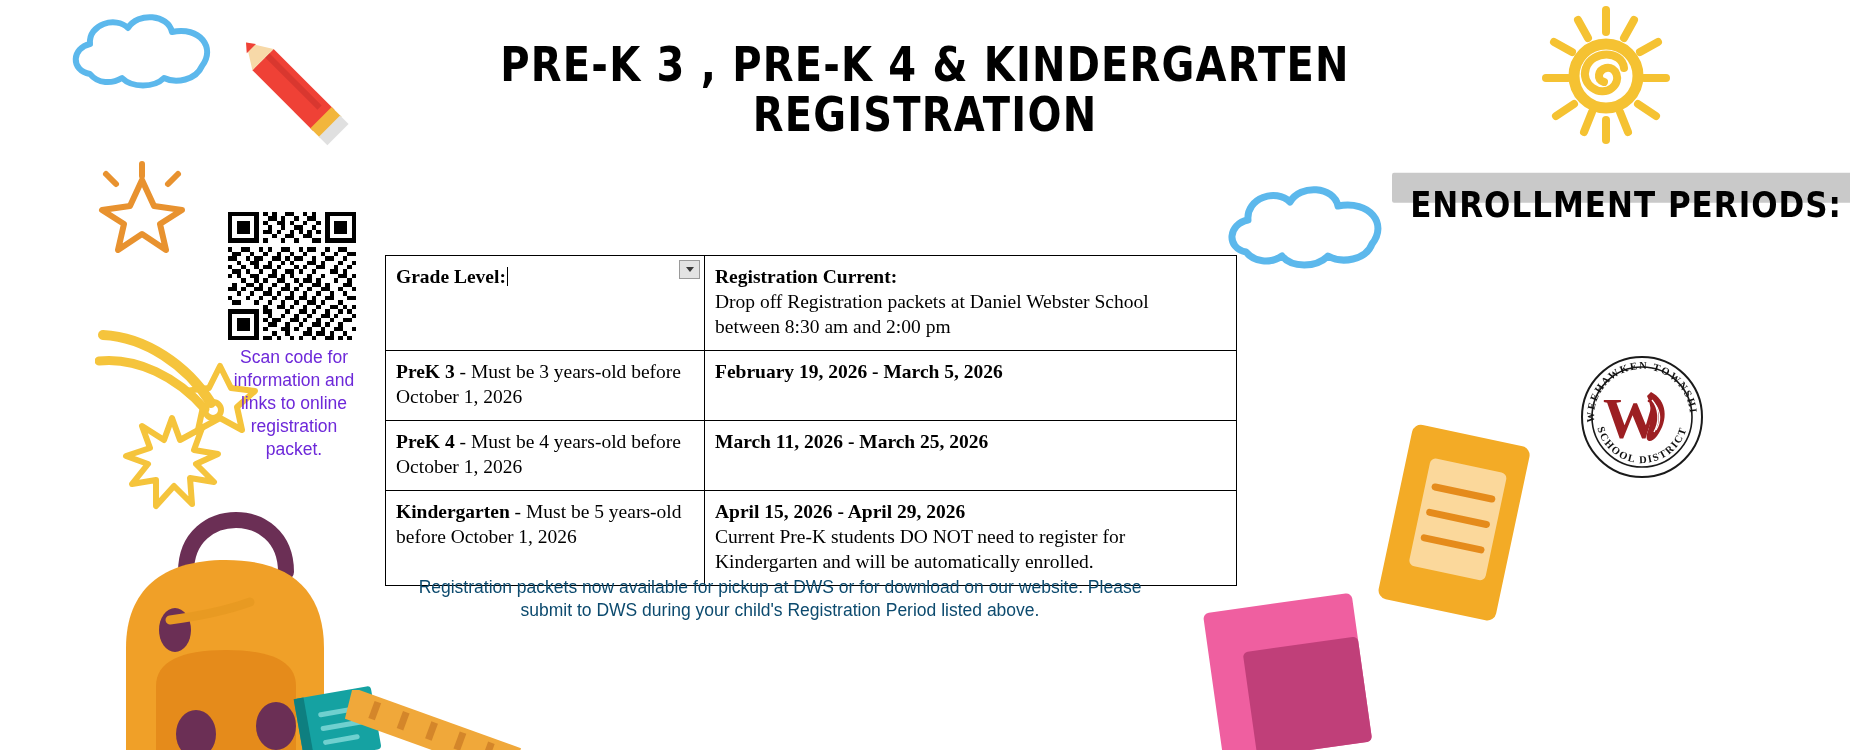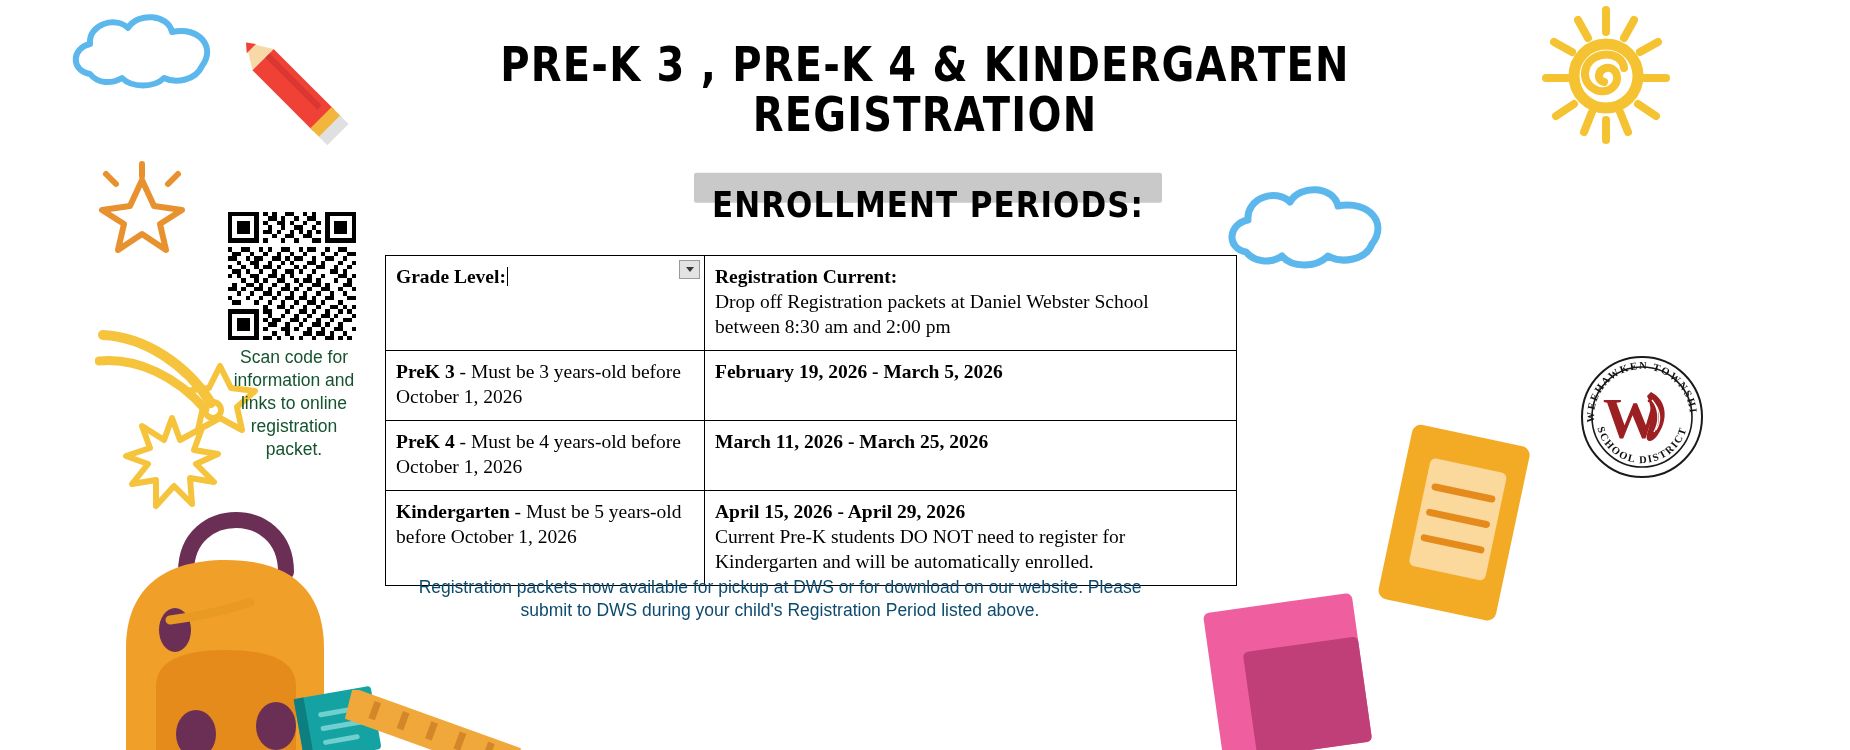--- a/index.html
+++ b/index.html
@@ -26,21 +26,21 @@
     line-height:1.05;
     letter-spacing:1.2px;
     color:#000;
     text-transform:uppercase;
     transform:scaleY(1.18);
     transform-origin:top center;
   }
   .title .l2{display:block;}
 
   .subwrap{
-    position:absolute;left:6px;right:0;top:186px;text-align:center;
+    position:absolute;left:6px;right:0;top:186px;text-align:right;
   }
   .sub-hl{
     position:relative;display:inline-block;
     font-family:"DejaVu Sans", sans-serif;
     font-weight:700;font-size:31px;letter-spacing:1px;
     color:#000;text-transform:uppercase;
     padding:0 8px;
     transform:scaleY(1.16);
   }
   .sub-hl::before{
@@ -53,21 +53,21 @@
   .year{
     font-family:"DejaVu Sans", sans-serif;
     font-weight:700;font-size:29px;letter-spacing:1px;color:#000;
     transform:scaleY(1.12);display:inline-block;
   }
 
   
   .qr-block{position:absolute;left:228px;top:212px;width:132px;text-align:center;}
   .qr{width:128px;height:128px;display:block;}
   .qr-cap{
-    margin-top:6px;font-size:17.5px;line-height:1.32;color:#14532d;
+    margin-top:6px;font-size:17.5px;line-height:1.32;color:#6d28d9;
     font-family:"Liberation Sans", sans-serif;
   }
 
   
   .tbl{
     position:absolute;left:385px;top:255px;width:852px;
     border-collapse:collapse;
     border:1.6px solid #000;
     background:#fff;
     font-family:"Liberation Serif", serif;

